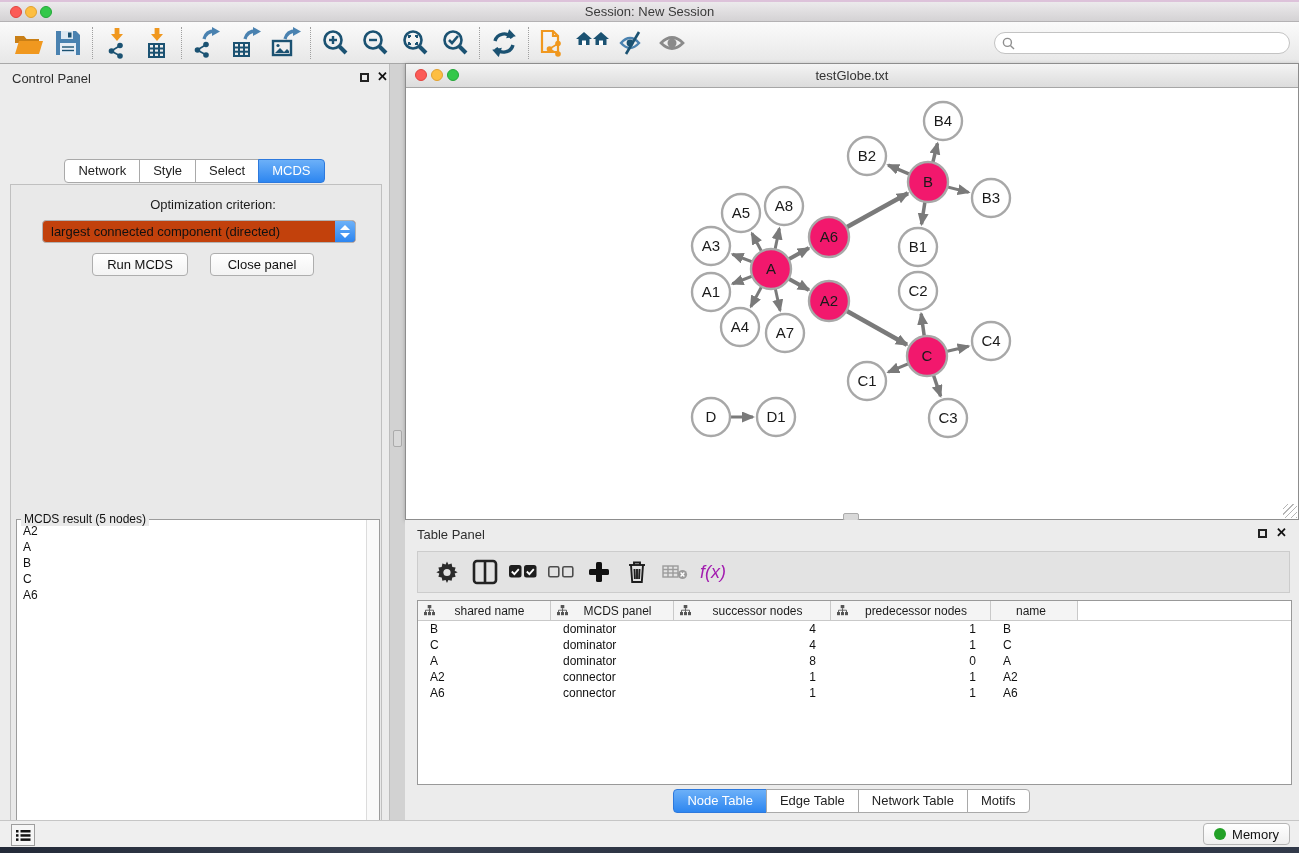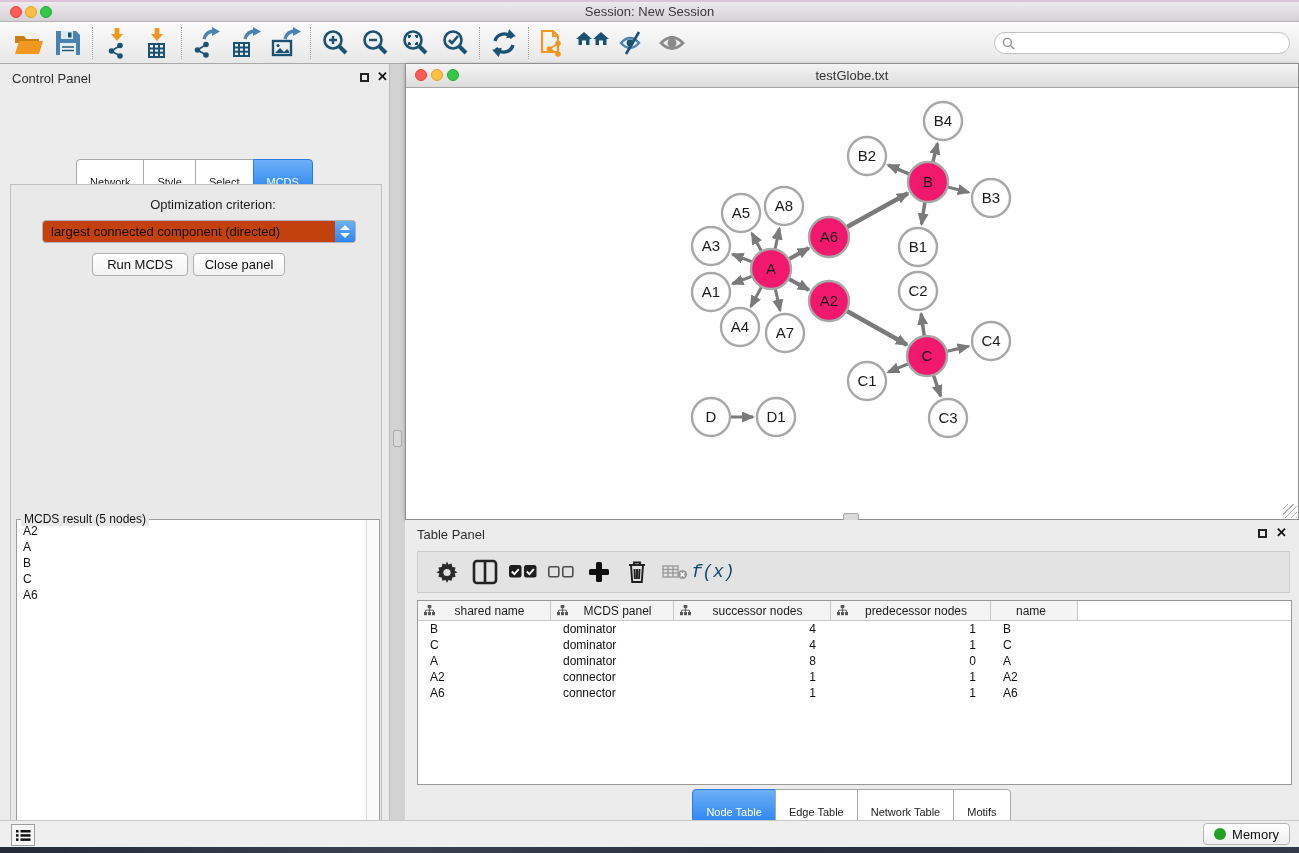--- a/index.html
+++ b/index.html
@@ -26,22 +26,22 @@
     border-radius:11px;display:flex;align-items:center;padding-left:7px;}
   #searchbox input{border:none;outline:none;flex:1;font-size:12px;background:transparent;margin-left:4px;}
 
   
   #control-panel{left:0;top:64px;width:390px;height:756px;background:#ececec;border-right:1px solid #bdbdbd;}
   .panel-header{height:26px;position:relative;}
   .panel-header .ph-title{font-size:13px;color:#2e2e2e;position:absolute;left:12px;top:7px;}
   .ph-float{position:absolute;width:9px;height:9px;border:2px solid #222;top:9px;cursor:pointer;}
   .ph-close{position:absolute;font-size:13px;font-weight:bold;color:#111;top:6px;cursor:pointer;line-height:14px;}
   #cp-tabs{left:0;top:95px;width:390px;display:flex;justify-content:center;}
-  .seg-tab{font-size:11px;color:#222;background:#fff;border:1px solid #a9a9a9;margin-left:-1px;
-    padding:16px 13px 4px;cursor:pointer;white-space:nowrap;}
+  .seg-tab{font-size:13px;color:#222;background:#fff;border:1px solid #a9a9a9;margin-left:-1px;
+    padding:3px 13px 4px;cursor:pointer;white-space:nowrap;}
   .seg-tab:first-child{border-radius:4px 0 0 4px;}
   .seg-tab:last-child{border-radius:0 4px 4px 0;}
   .seg-tab.sel{background:linear-gradient(#6cb0f8,#2d86f0);border-color:#2d79dd;color:#fff;}
   #cp-content{left:10px;top:120px;width:372px;height:684px;background:#e9e9e9;border:1px solid #c0c0c0;}
   #opt-label{left:18px;top:133px;width:390px;text-align:center;font-size:13px;color:#1c1c1c;}
   #criterion-select{left:42px;top:156px;width:314px;height:23px;background:#c2410c;border:1px solid #b2b2b2;
     border-radius:4px;display:flex;align-items:center;cursor:pointer;}
   #criterion-select .val{flex:1;font-size:13px;color:#111;padding-left:8px;white-space:nowrap;}
   #criterion-select .cap{width:20px;height:21px;border-radius:0 3px 3px 0;
     background:linear-gradient(#6db1f8,#2c85f0);position:relative;}
@@ -70,21 +70,21 @@
   #net-titlebar .title{text-align:center;font-size:13px;color:#333;line-height:23px;}
   #net-canvas{position:absolute;left:0;top:24px;right:0;bottom:0;background:#fff;overflow:hidden;}
   #resize-grip{position:absolute;right:1px;bottom:1px;width:14px;height:14px;
     background:repeating-linear-gradient(135deg,transparent 0 3px,#b5b5b5 3px 4px);cursor:nwse-resize;}
 
   
   #table-panel{left:405px;top:520px;width:894px;height:300px;background:#ececec;}
   #tp-toolbar{position:absolute;left:12px;top:31px;right:9px;height:42px;background:#e3e3e3;
     border:1px solid #cccccc;display:flex;align-items:center;padding-left:10px;}
   .tp-icon{width:38px;height:34px;display:flex;align-items:center;justify-content:center;cursor:pointer;}
-  .fx{font-family:Liberation Mono, monospace;font-style:italic;font-size:18px;color:#0c4a6e;}
+  .fx{font-family:Liberation Sans, sans-serif;font-style:italic;font-size:18px;color:#a21caf;}
   #node-table{position:absolute;left:12px;top:80px;right:7px;bottom:35px;background:#fff;border:1px solid #999;overflow:hidden;}
   #nt-header{display:flex;height:20px;border-bottom:1px solid #c9c9c9;}
   .nt-hcell{background:#f4f4f4;border-right:1px solid #c9c9c9;display:flex;align-items:center;
     font-size:12px;color:#1c1c1c;cursor:pointer;}
   .nt-hcell .hlabel{flex:1;text-align:center;padding-right:6px;}
   .nt-hcell .tree-ic{margin-left:6px;}
   .nt-row{display:flex;height:16px;align-items:center;}
   .nt-cell{font-size:12px;color:#111;white-space:nowrap;overflow:hidden;}
   
   #tp-tabs{position:absolute;left:0;right:0;top:269px;display:flex;justify-content:center;}
@@ -303,21 +303,21 @@
   <div id="cp-content" class="abs"></div>
   <div id="opt-label" class="abs">Optimization criterion:</div>
   <div id="criterion-select" class="abs">
     <span class="val">largest connected component (directed)</span>
     <span class="cap">
         <span class="chev up"></span>
         <span class="chev dn"></span>
       </span>
   </div>
   <div class="cp-btn" style="left:92px;width:96px">Run MCDS</div>
-  <div class="cp-btn" style="left:193px;width:92px">Close panel</div>
+  <div class="cp-btn" style="left:210px;width:104px">Close panel</div>
   <div id="result-box" class="abs">
     <span class="legend">MCDS result (5 nodes)</span>
     <div id="result-list">
         <div class="result-item">A2</div>
         <div class="result-item">A</div>
         <div class="result-item">B</div>
         <div class="result-item">C</div>
         <div class="result-item">A6</div>
       </div>
     <div id="result-scroll"></div>

